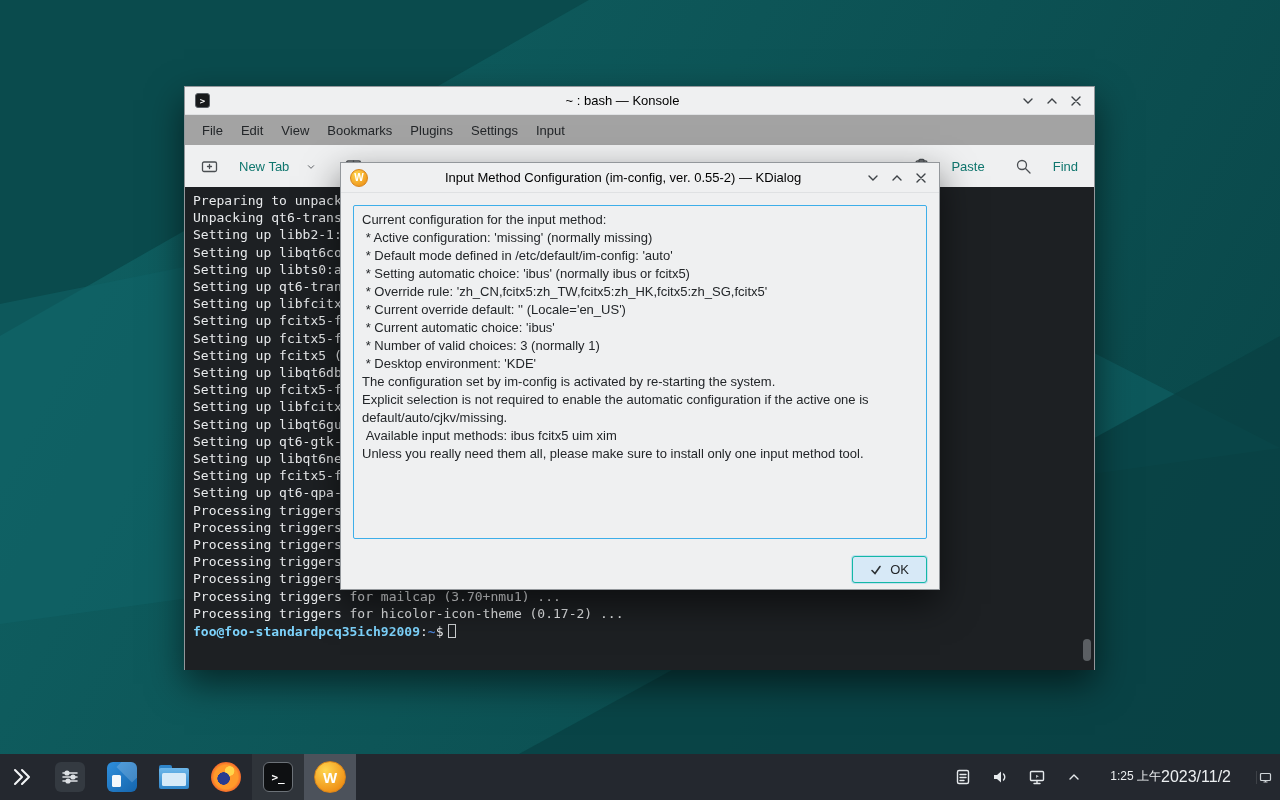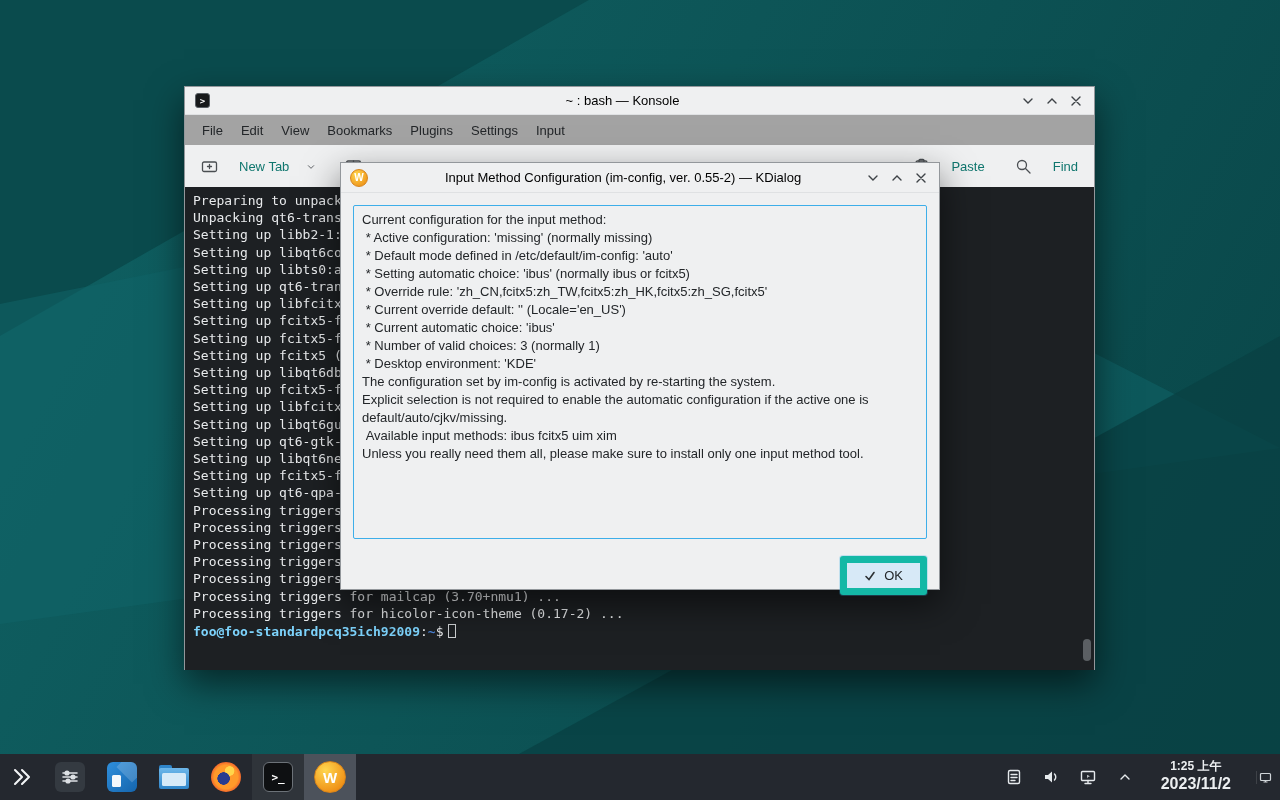--- a/index.html
+++ b/index.html
@@ -53,21 +53,21 @@
   .w-icon { width:18px; height:18px; margin-left:9px; border-radius:50%; z-index:2;
             background:radial-gradient(circle at 35% 30%, #ffd64f, #f09a1e 75%);
             border:1px solid #d7841a; color:#fff; font-weight:bold; font-size:10px;
             display:flex; align-items:center; justify-content:center; }
   .dialog-body { padding:12px 12px 4px 12px; }
   .msg-frame { height:334px; border:1px solid #3daee9; border-radius:2px; background:#eff0f1;
                padding:5px 8px; font-size:13px; line-height:18px; color:#232629; overflow:hidden; }
   .msg-line { white-space:pre-wrap; }
   .dialog-footer { display:flex; justify-content:flex-end; align-items:center; padding:13px 12px 12px 12px; }
   .ok-button { display:flex; align-items:center; gap:8px; padding:5px 17px; font-size:13px; color:#232629;
-               background:#d7e9f7; border:7px solid #14b8a6; border-radius:3px;
+               background:#d7e9f7; border:1px solid #14b8a6; border-radius:3px;
                box-shadow:0 0 0 1px rgba(61,174,233,.25); }
   .ok-button svg { width:12px; height:12px; stroke:#2c3033; stroke-width:1.6; fill:none; stroke-linecap:round; }
 
   
   .taskbar { position:absolute; left:0; bottom:0; width:1280px; height:46px; background:#24282f;
              display:flex; align-items:stretch; z-index:10; }
   .launcher { width:44px; display:flex; align-items:center; justify-content:center; }
   .launcher svg { width:24px; height:24px; stroke:#f2f4f6; stroke-width:2.1; fill:none; stroke-linecap:round; stroke-linejoin:round; }
   .task-tile { width:52px; display:flex; align-items:center; justify-content:center; }
   .tile-open { background:#2f343a; }
@@ -92,21 +92,21 @@
   .icon-konsole { width:30px; height:30px; border-radius:6px; background:#0e1012; border:1px solid #6c7278;
                   color:#fff; font:bold 11px "DejaVu Sans Mono",monospace; display:flex; align-items:center; justify-content:center; }
   .icon-wdialog { width:32px; height:32px; border-radius:50%;
                   background:radial-gradient(circle at 35% 28%, #ffd64f, #ef8f15 78%);
                   border:1px solid #d7841a; color:#fff; font-weight:bold; font-size:15px;
                   display:flex; align-items:center; justify-content:center; }
 
   .tray { margin-left:auto; display:flex; align-items:center; gap:15px; padding-right:6px; }
   .tray-icon { display:flex; align-items:center; justify-content:center; width:22px; height:22px; }
   .tray-icon svg { width:18px; height:18px; stroke:#e6eaed; stroke-width:1.4; fill:none; stroke-linecap:round; stroke-linejoin:round; }
-  .clock { display:flex; flex-direction:column; align-items:center; justify-content:center; color:#eceff1; padding:0 10px; line-height:1.3;font-weight:bold; }
+  .clock { display:flex; flex-direction:row; align-items:center; justify-content:center; color:#eceff1; padding:0 10px; line-height:1.3; }
   .clock .time { font-size:12px; }
   .clock .date { font-size:16px; }
   .show-desktop { width:18px; display:flex; align-items:center; justify-content:center; border-left:1px solid rgba(255,255,255,.12); }
   .show-desktop svg { width:13px; height:13px; stroke:#cfd4d8; stroke-width:1.2; fill:none; }
 </style>
 </head>
 <body>
 
 <div class="desktop">
   <div class="wall wall-base"></div>

